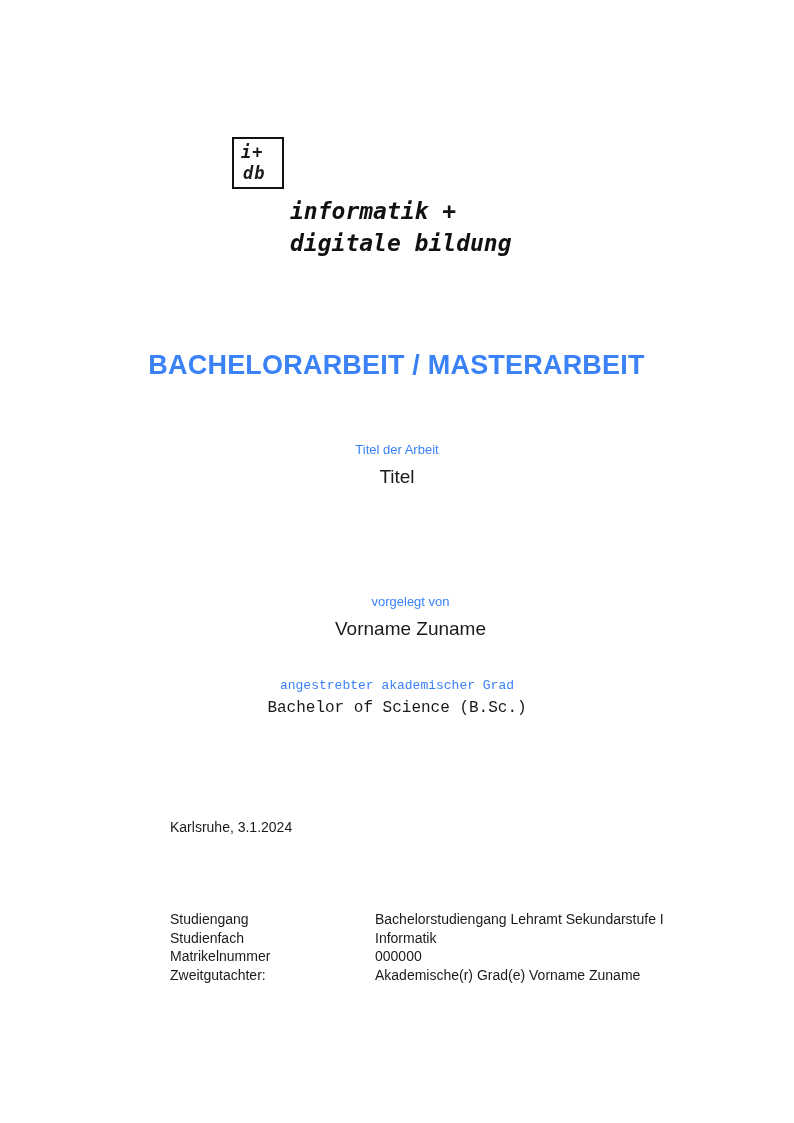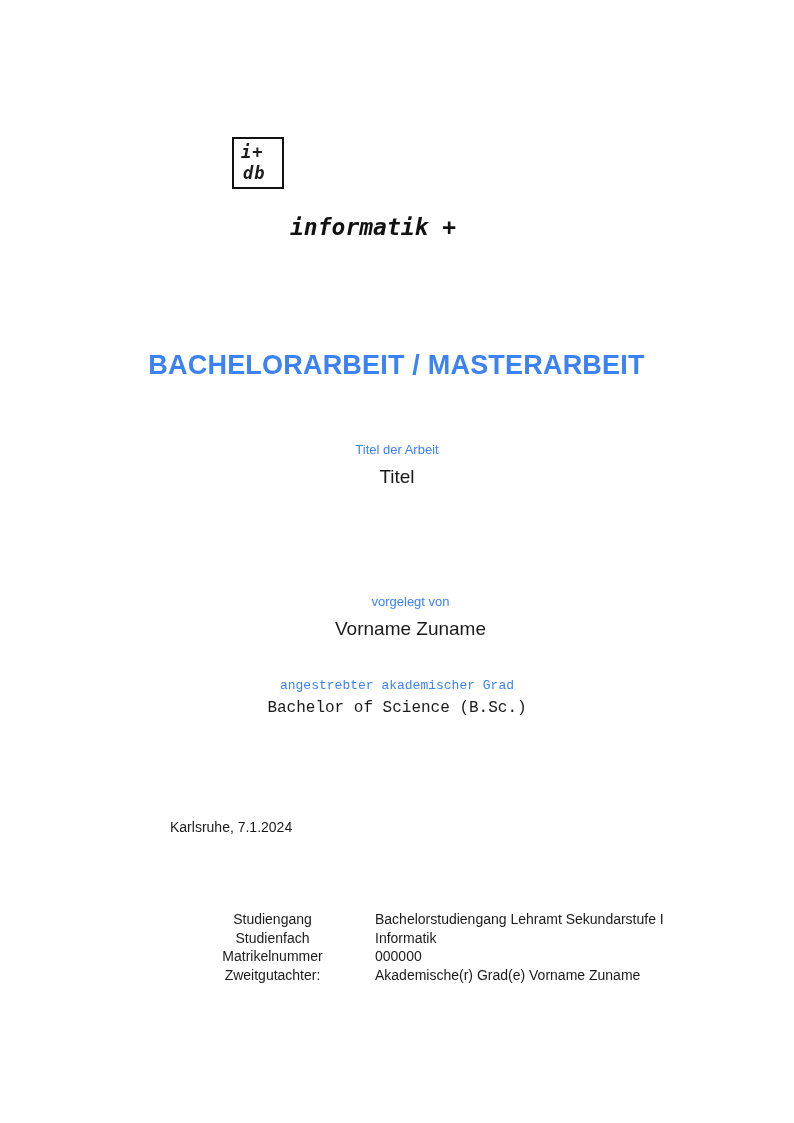--- a/index.html
+++ b/index.html
@@ -60,21 +60,20 @@
     position: absolute;
     left: 58px;
     top: 58px;
     font-family: "DejaVu Sans Mono", monospace;
     font-weight: bold;
     font-style: italic;
     font-size: 23px;
     line-height: 32px;
     color: #111;
     white-space: nowrap;
-    margin-top: 16px;
   }
   .logo-words .lw2 {
     padding-left: 0px;
   }
 
   
   .doc-title {
     position: absolute;
     left: 0;
     right: 1px;
@@ -136,60 +135,60 @@
   .meta-table td {
     padding: 0;
     line-height: 18.5px;
     vertical-align: top;
     color: #1a1a1a;
     font-weight: normal;
   }
   .meta-table td.k {
     width: 205px;
     white-space: nowrap;
-    text-align: center;
   }
   .meta-table td.v {
     white-space: nowrap;
     margin-left: 36px;
   }
 </style>
 </head>
 <body>
 
 <div class="page">
 
   <div class="logo-block">
     <div class="logo-mark">
       <span class="lm-top">i+</span>
       <span class="lm-bottom">db</span>
     </div>
     <div class="logo-words">
       <div class="lw1">informatik +</div>
+      <div class="lw2">digitale bildung</div>
     </div>
   </div>
 
   <div class="doc-title">BACHELORARBEIT / MASTERARBEIT</div>
 
   <div class="center-group" id="group-title">
     <div class="cg-label">Titel der Arbeit</div>
     <div class="cg-value">Titel</div>
   </div>
 
   <div class="center-group" id="group-author">
     <div class="cg-label">vorgelegt von</div>
     <div class="cg-value">Vorname Zuname</div>
   </div>
 
   <div class="center-group" id="group-degree">
     <div class="cg-label">angestrebter akademischer Grad</div>
     <div class="cg-value-sm">Bachelor of Science (B.Sc.)</div>
   </div>
 
-  <div class="place-date">Karlsruhe, 7.1.2024</div>
+  <div class="place-date">Karlsruhe, 3.1.2024</div>
 
   <table class="meta-table">
     <tbody>
         <tr>
           <td class="k">Studiengang</td>
           <td class="v">Bachelorstudiengang Lehramt Sekundarstufe I</td>
         </tr>
         <tr>
           <td class="k">Studienfach</td>
           <td class="v">Informatik</td>

